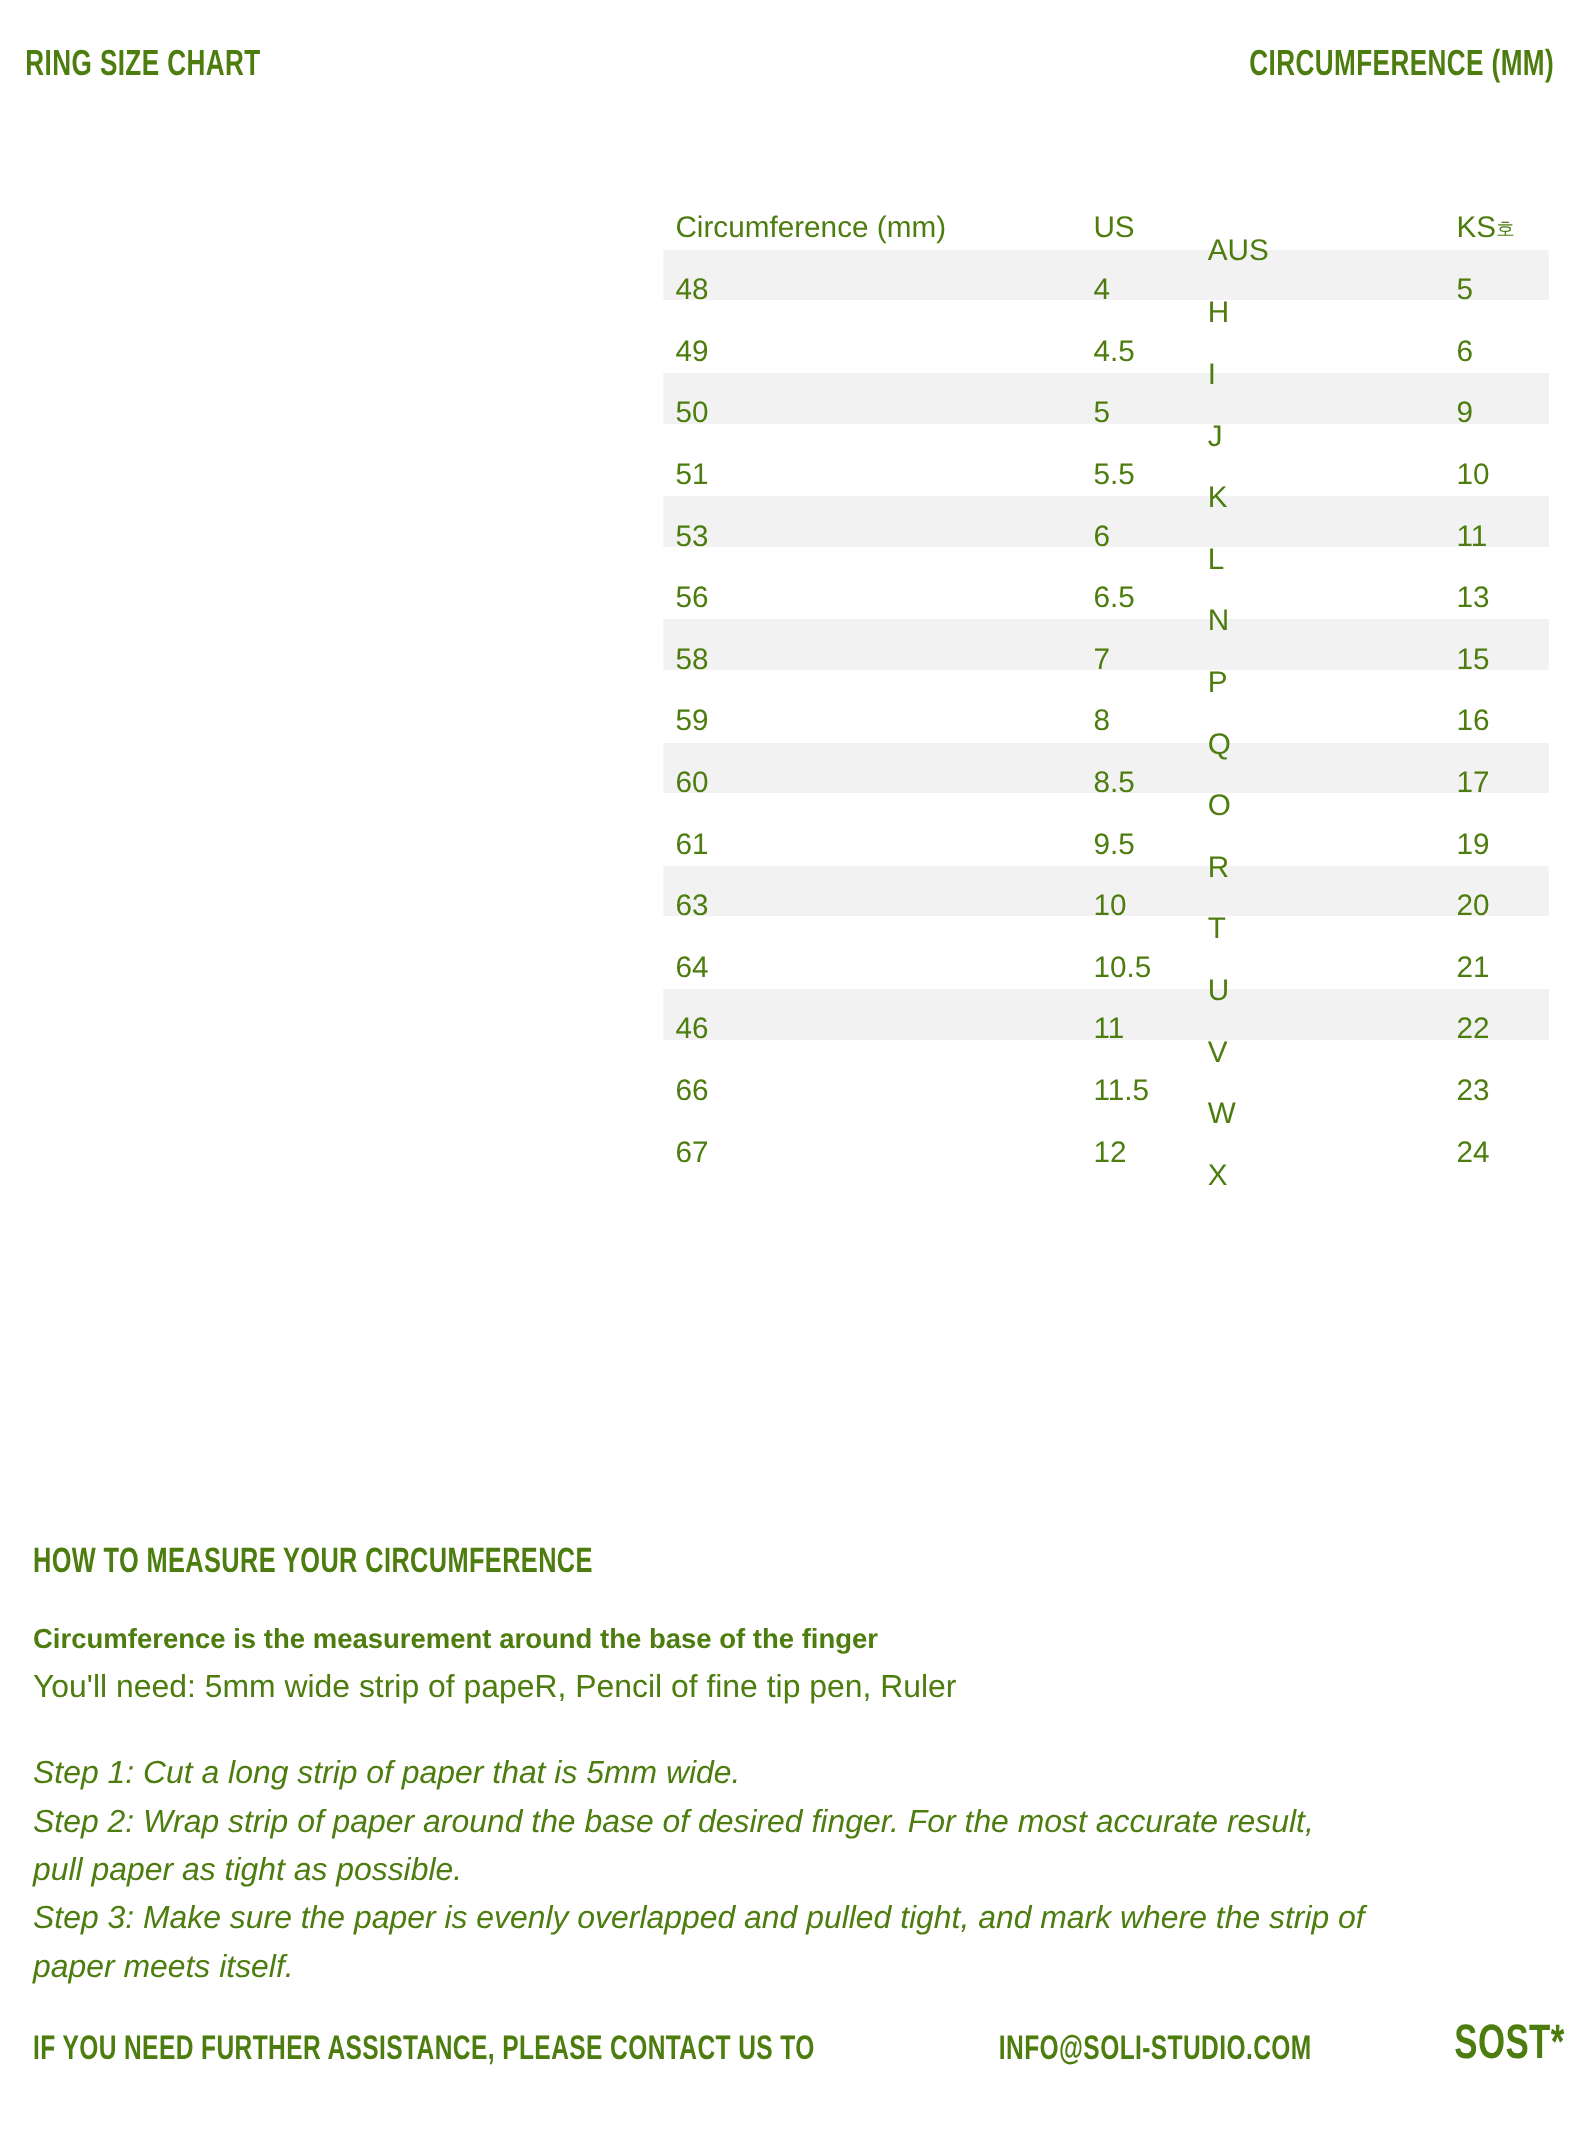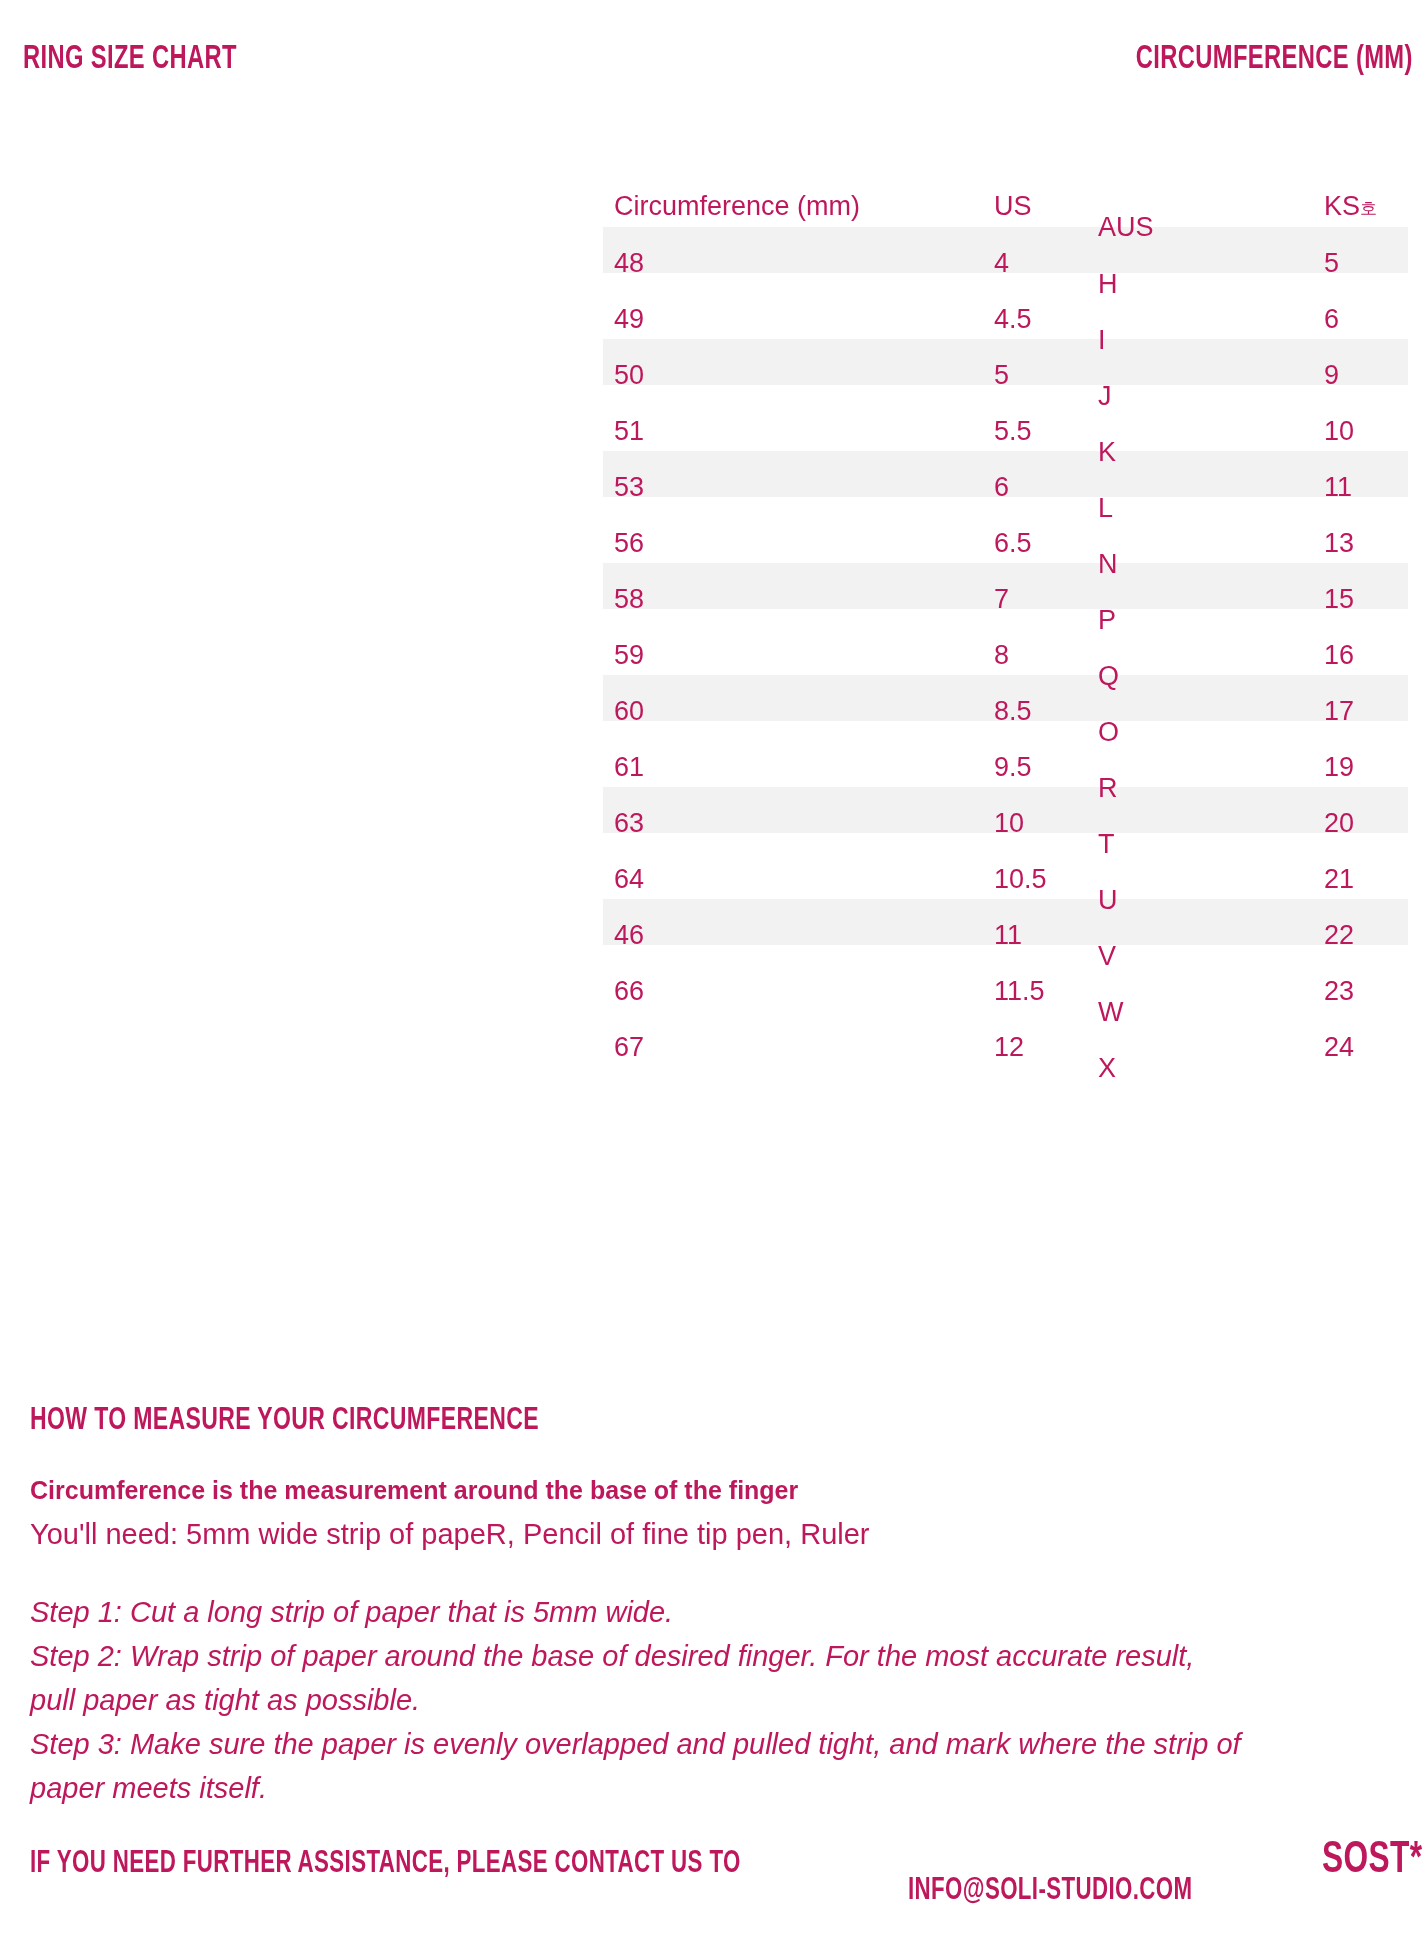--- a/index.html
+++ b/index.html
@@ -1,21 +1,21 @@
 <!DOCTYPE html>
 <html><head>
 <meta charset="utf-8">
 <style>
   * { margin:0; padding:0; box-sizing:border-box; }
   html,body { background:#ffffff; }
   .page {
     position:relative;
     width:1426px; height:1945px;
     background:#ffffff;
-    color:#be185d;
+    color:#4d7c0f;
     font-family:"Liberation Sans", sans-serif;
     overflow:hidden;
     border-radius:18px;
   }
   
   .cond {
     display:inline-block;
     font-weight:bold;
     transform:scaleX(0.72);
     transform-origin:0 50%;
@@ -46,21 +46,21 @@
   .howto { position:absolute; left:30px; top:1400px; width:1390px; }
   .howto-heading { font-size:32px; height:40px; }
   .howto-intro   { margin-top:28px; font-size:25px; font-weight:bold; line-height:44px; white-space:nowrap; }
   .howto-need    { font-size:29px; line-height:44px; white-space:nowrap; }
   .howto-need b  { font-weight:normal; }
   .howto-steps   { margin-top:34px;font-style:italic; }
   .step-line     { font-size:29px; line-height:44px; white-space:nowrap; }
 
   
   .footer-left  { position:absolute; left:30px;  top:1844px; font-size:31px; }
-  .footer-email { position:absolute; left:908px; top:1844px; font-size:31px;margin-top:27px; }
+  .footer-email { position:absolute; left:908px; top:1844px; font-size:31px; }
   .footer-brand { position:absolute; right:4px;  top:1832px; font-size:44px; text-align:right; }
 </style>
 </head>
 <body>
 
 <div class="page">
 
   <div class="page-title">
     <span class="cond">RING SIZE CHART</span>
   </div>

